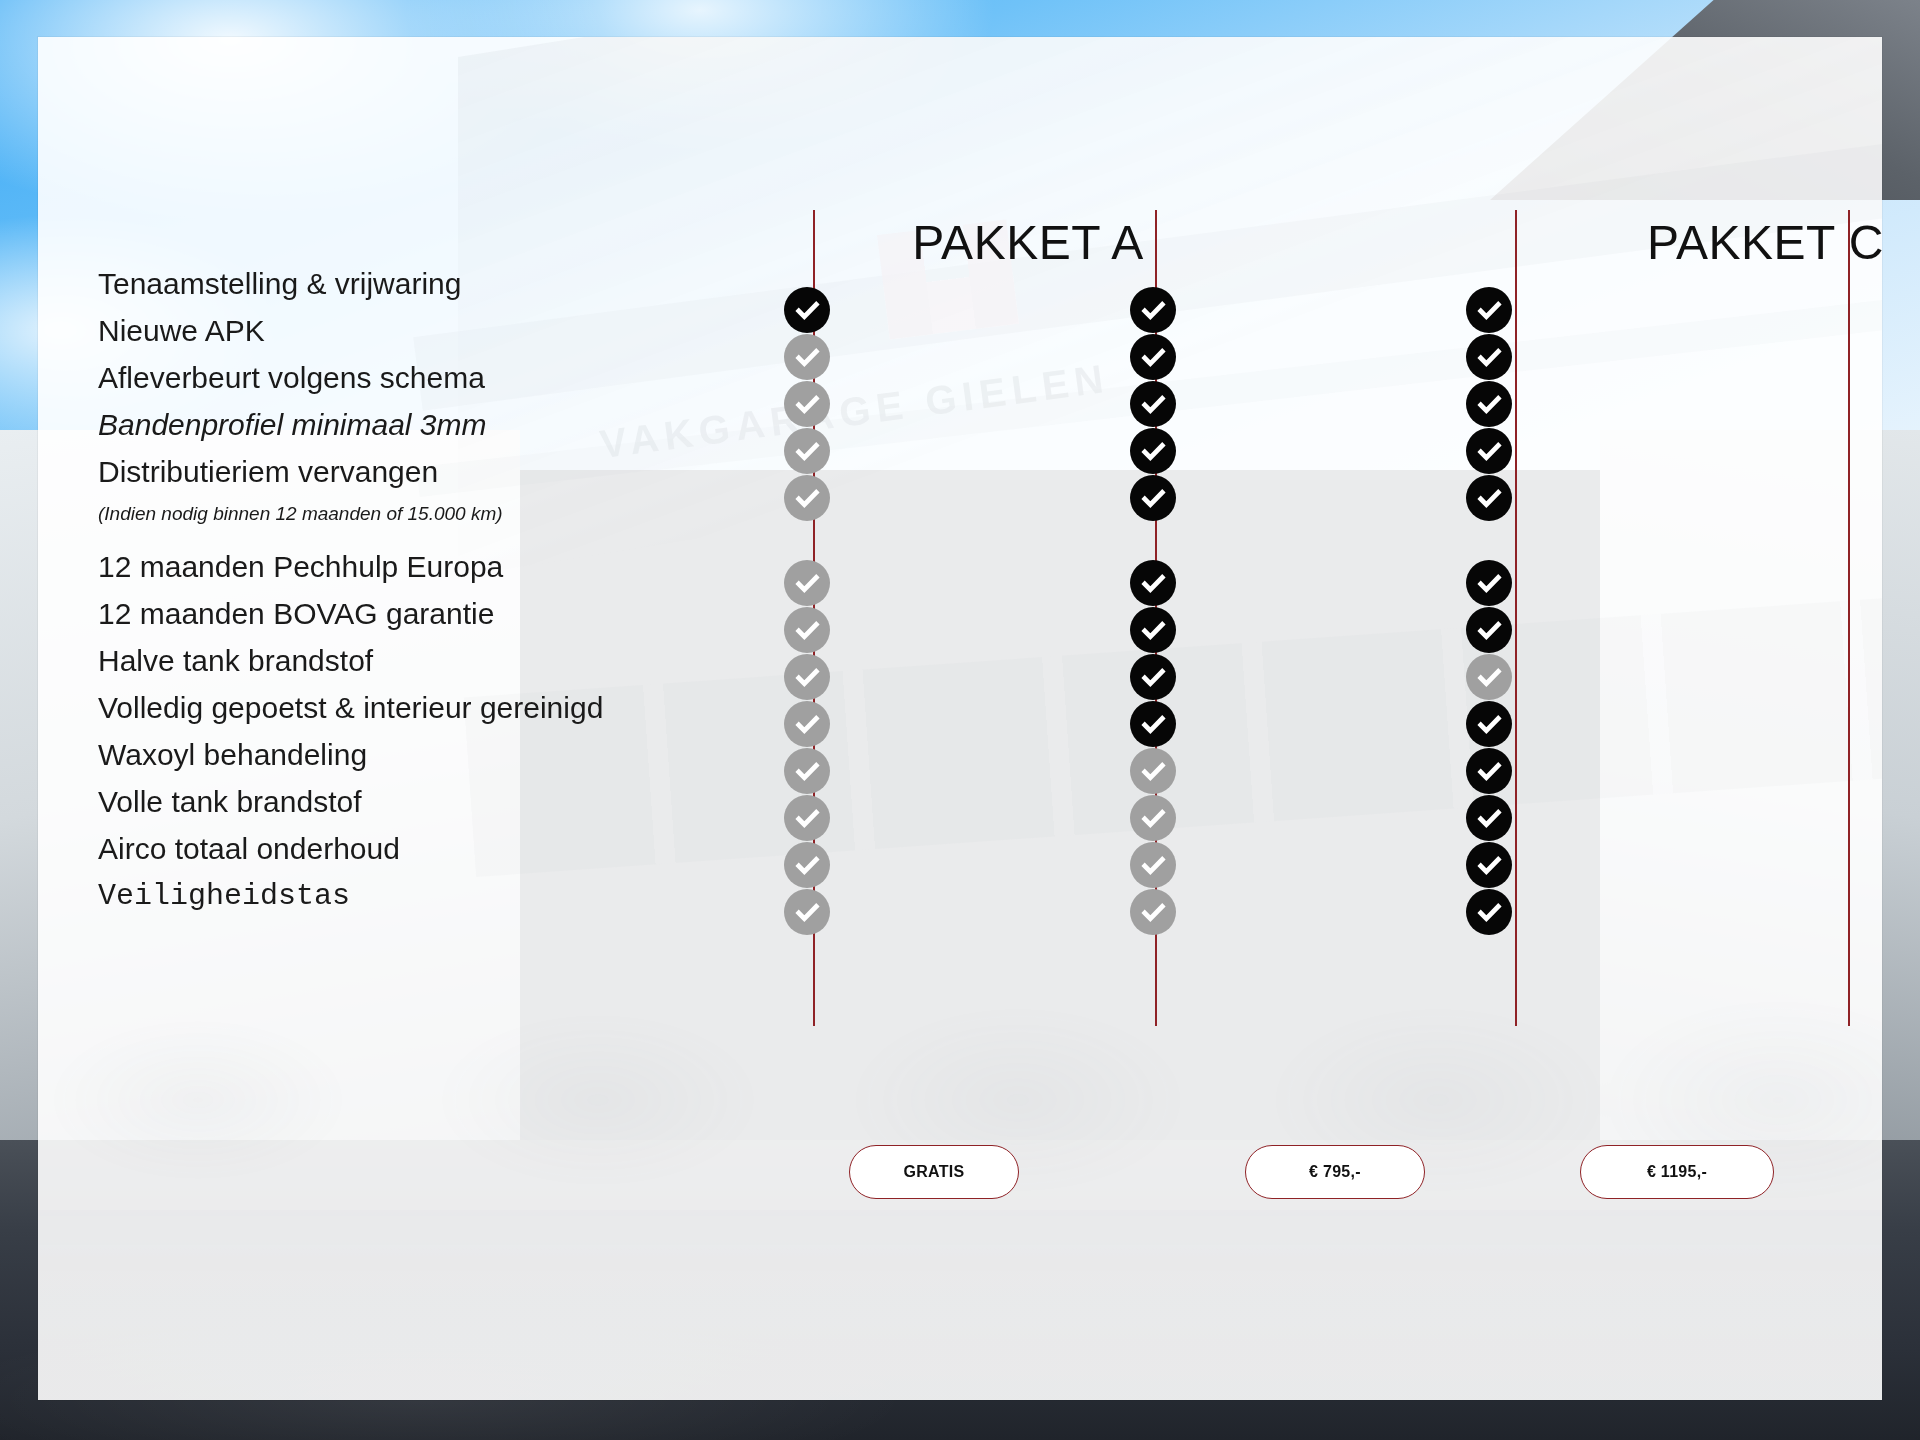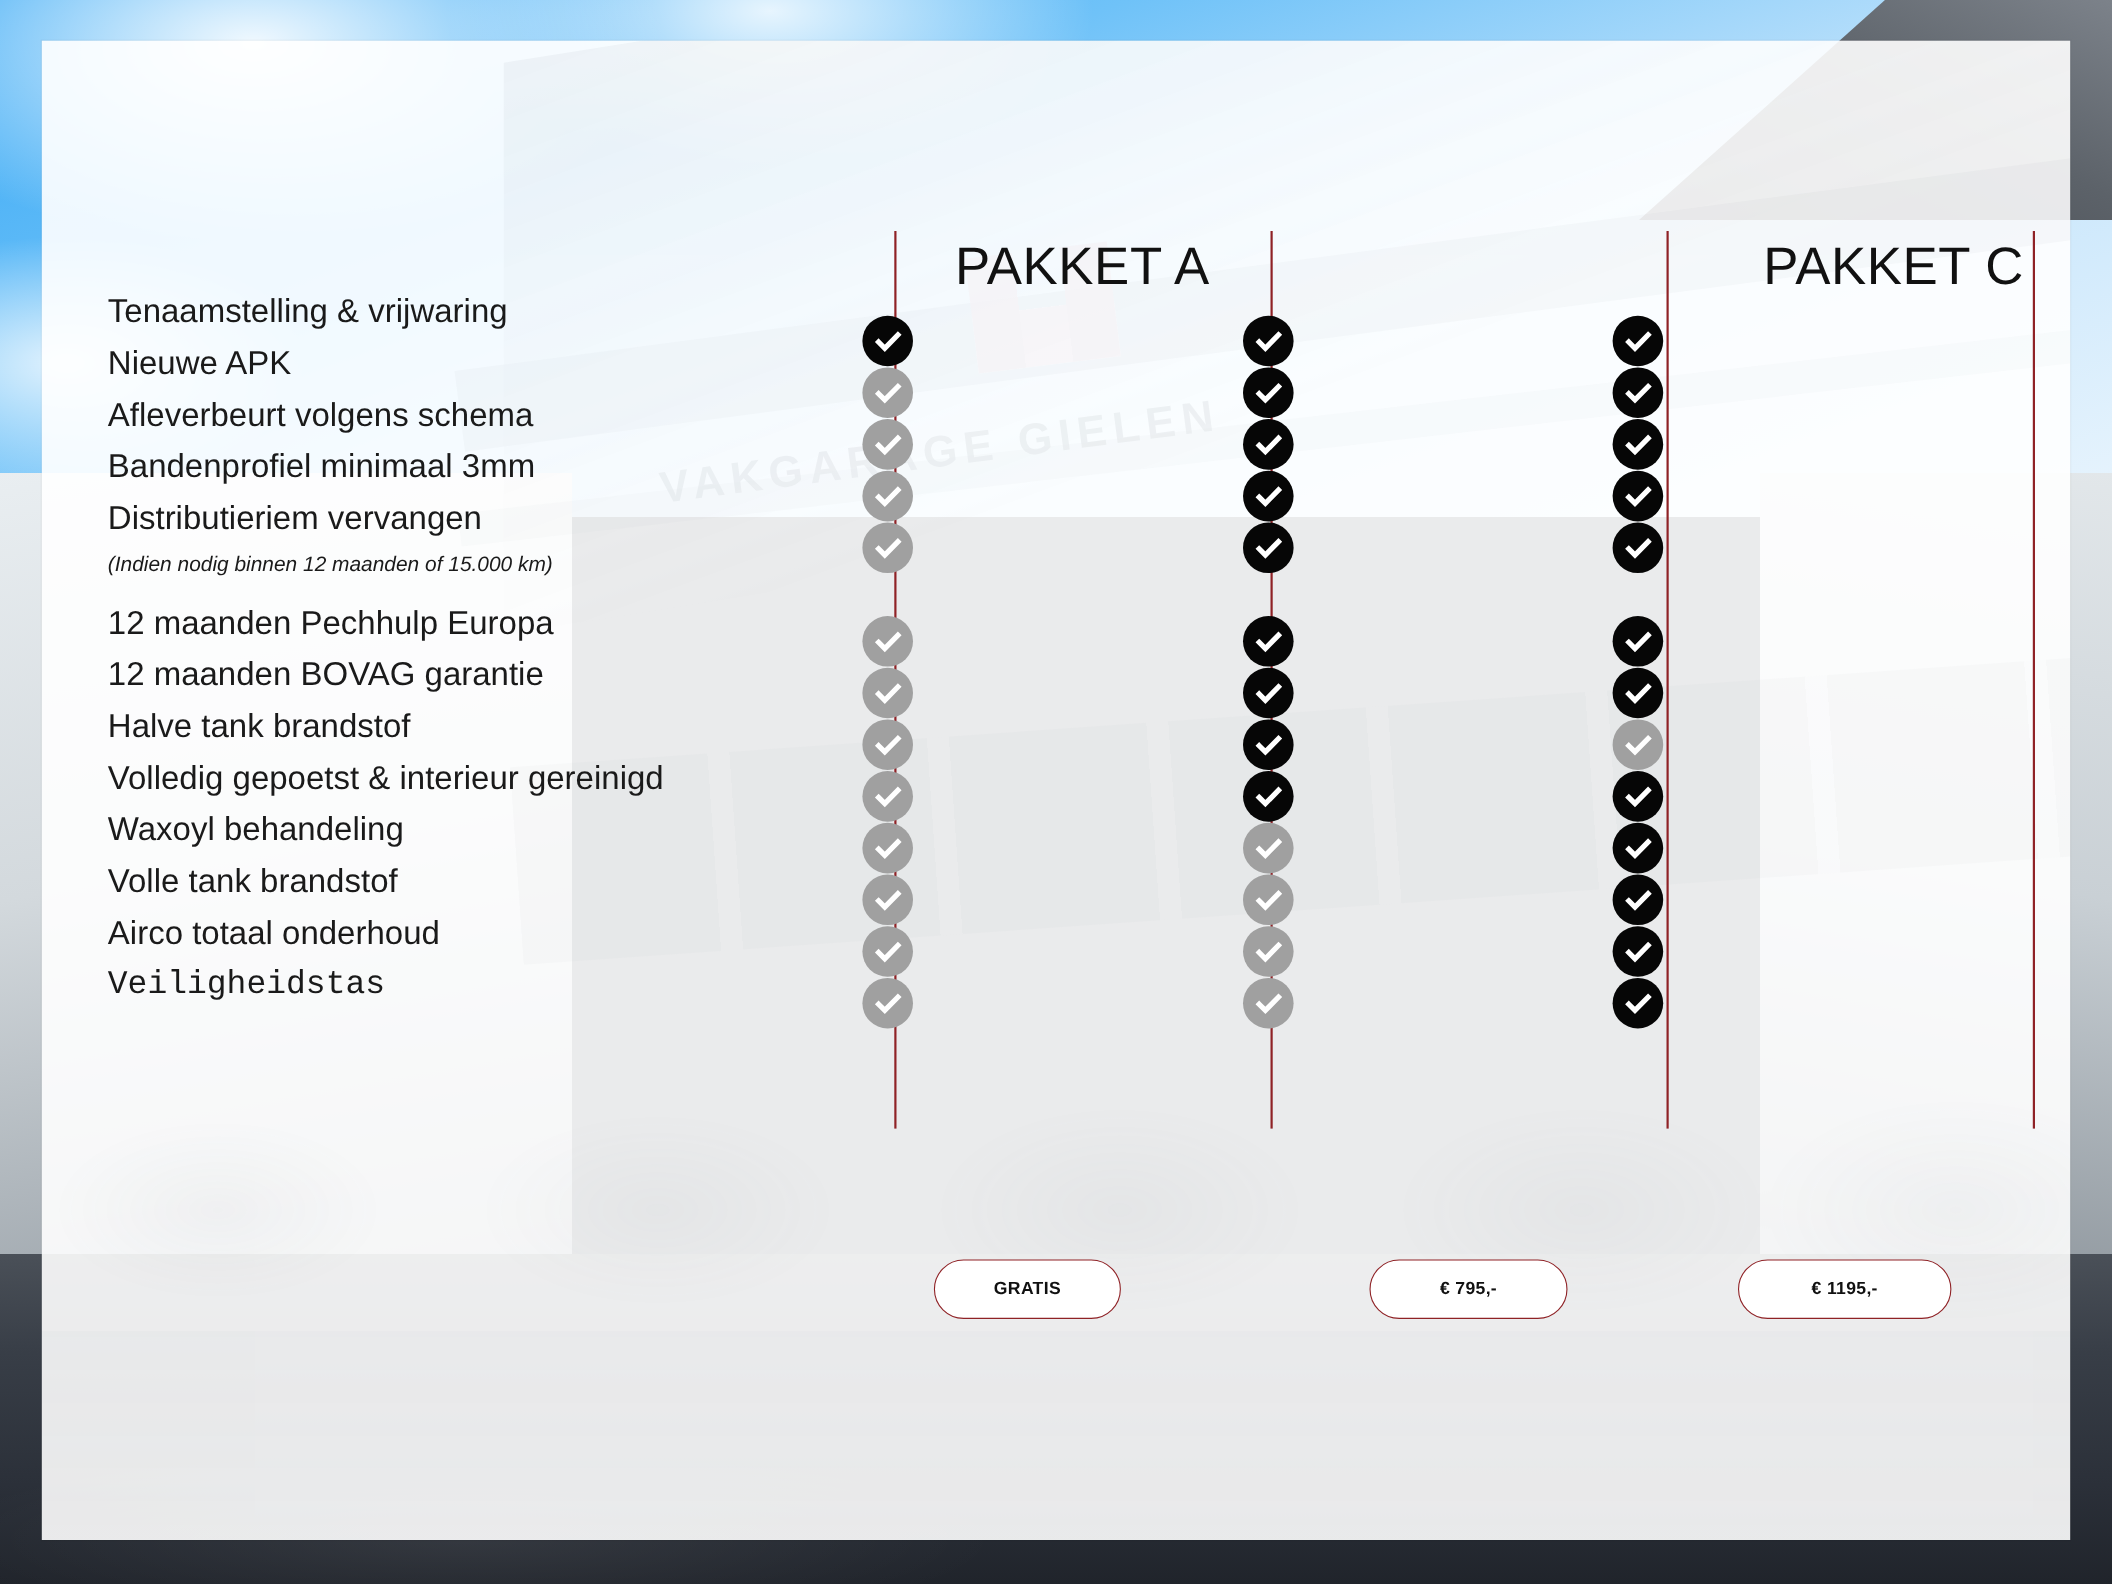--- a/index.html
+++ b/index.html
@@ -157,20 +157,21 @@
 
   .pkg-header {
     position: absolute;
     top: 178px;
     font-size: 48px;
     font-weight: 400;
     color: #111111;
     letter-spacing: 0.5px;
     text-align: center;
     white-space: nowrap;
+    margin-left: 44px;
   }
 
   .feature {
     position: absolute;
     left: 60px;
     font-size: 30px;
     color: #1a1a1a;
     white-space: nowrap;
     line-height: 1;
   }
@@ -293,21 +294,21 @@
           <div class="check on" style="left: 1092px; top: 344px;">
             <svg viewBox="0 0 24 24" aria-hidden="true">
               <path d="M4.2 12.4 L9.2 17.4 L19.8 6.6" fill="none" stroke="#ffffff" stroke-width="4.2" stroke-linecap="square" stroke-linejoin="miter"></path>
             </svg>
           </div>
           <div class="check on" style="left: 1428px; top: 344px;">
             <svg viewBox="0 0 24 24" aria-hidden="true">
               <path d="M4.2 12.4 L9.2 17.4 L19.8 6.6" fill="none" stroke="#ffffff" stroke-width="4.2" stroke-linecap="square" stroke-linejoin="miter"></path>
             </svg>
           </div>
-          <div class="feature" style="top: 373px;">Bandenprofiel minimaal 3mm</div>
+          <div class="feature" style="top: 373px; font-style: italic;">Bandenprofiel minimaal 3mm</div>
           <div class="check off" style="left: 746px; top: 391px;">
             <svg viewBox="0 0 24 24" aria-hidden="true">
               <path d="M4.2 12.4 L9.2 17.4 L19.8 6.6" fill="none" stroke="#ffffff" stroke-width="4.2" stroke-linecap="square" stroke-linejoin="miter"></path>
             </svg>
           </div>
           <div class="check on" style="left: 1092px; top: 391px;">
             <svg viewBox="0 0 24 24" aria-hidden="true">
               <path d="M4.2 12.4 L9.2 17.4 L19.8 6.6" fill="none" stroke="#ffffff" stroke-width="4.2" stroke-linecap="square" stroke-linejoin="miter"></path>
             </svg>
           </div>

